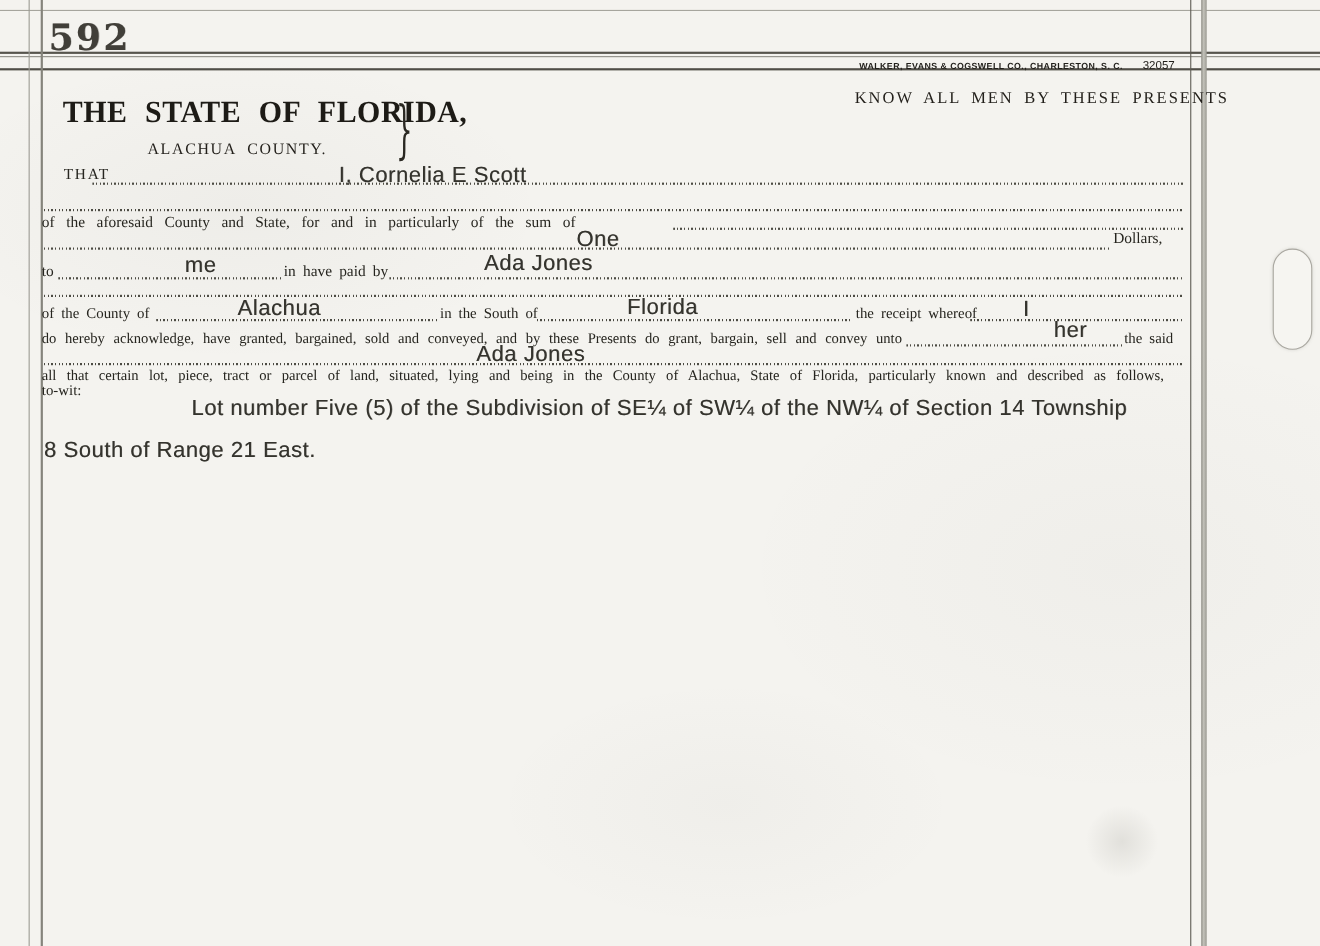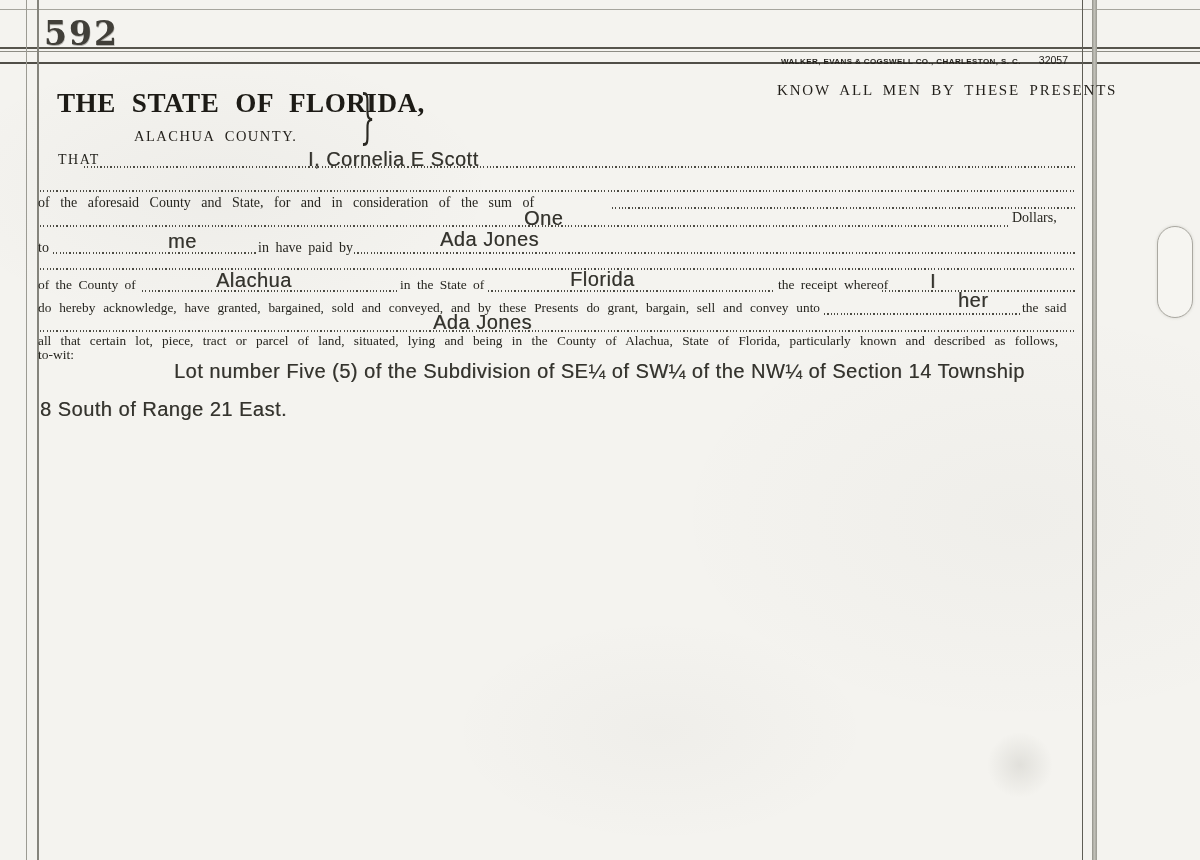--- a/index.html
+++ b/index.html
@@ -123,40 +123,40 @@
   <div class="state-title">THE STATE OF FLORIDA,</div>
   <div class="brace">}</div>
   <div class="county-title">ALACHUA COUNTY.</div>
 
   <div class="serif" style="left:38px;top:152px;font-size:14px;letter-spacing:1.5px;padding-left:20px;">THAT</div>
   <div class="dots" style="left:84px;top:166px;width:992px;"></div>
   <div class="typed" style="left:308px;top:148px;">I, Cornelia E Scott</div>
 
   <div class="dots" style="left:40px;top:190px;width:1036px;"></div>
 
-  <div class="serif" style="left:38px;top:195px;font-size:14px;word-spacing:7px;">of the aforesaid County and State, for and in consideration of the sum of</div>
+  <div class="serif" style="left:38px;top:195px;font-size:14px;word-spacing:7px;">of the aforesaid County and State, for and in particularly of the sum of</div>
   <div class="dots" style="left:612px;top:207px;width:464px;"></div>
 
   <div class="typed" style="left:524px;top:207px;">One</div>
   <div class="dots" style="left:40px;top:225px;width:970px;"></div>
   <div class="serif" style="left:1012px;top:210px;font-size:14px;">Dollars,</div>
 
   <div class="serif" style="left:38px;top:240px;font-size:14px;">to</div>
   <div class="dots" style="left:53px;top:252px;width:203px;"></div>
   <div class="typed" style="left:168px;top:230px;">me</div>
   <div class="serif" style="left:258px;top:240px;font-size:14px;">in have paid by</div>
   <div class="dots" style="left:354px;top:252px;width:722px;"></div>
   <div class="typed" style="left:440px;top:228px;">Ada Jones</div>
 
   <div class="dots" style="left:40px;top:268px;width:1036px;"></div>
 
   <div class="serif" style="left:38px;top:277px;">of the County of</div>
   <div class="dots" style="left:142px;top:290px;width:256px;"></div>
   <div class="typed" style="left:216px;top:269px;">Alachua</div>
-  <div class="serif" style="left:400px;top:277px;">in the State of</div>
+  <div class="serif" style="left:400px;top:277px;">in the South of</div>
   <div class="dots" style="left:488px;top:290px;width:286px;"></div>
   <div class="typed" style="left:570px;top:268px;">Florida</div>
   <div class="serif" style="left:778px;top:277px;">the receipt whereof</div>
   <div class="dots" style="left:882px;top:290px;width:194px;"></div>
   <div class="typed" style="left:930px;top:270px;">I</div>
 
   <div class="serif just" style="left:38px;top:300px;width:782px;font-size:13.3px;word-spacing:1px;">do hereby acknowledge, have granted, bargained, sold and conveyed, and by these Presents do grant, bargain, sell and convey unto</div>
   <div class="dots" style="left:824px;top:313px;width:196px;"></div>
   <div class="typed" style="left:958px;top:289px;text-align:right;">her</div>
   <div class="serif" style="left:1022px;top:300px;font-size:13.5px;">the said</div>

